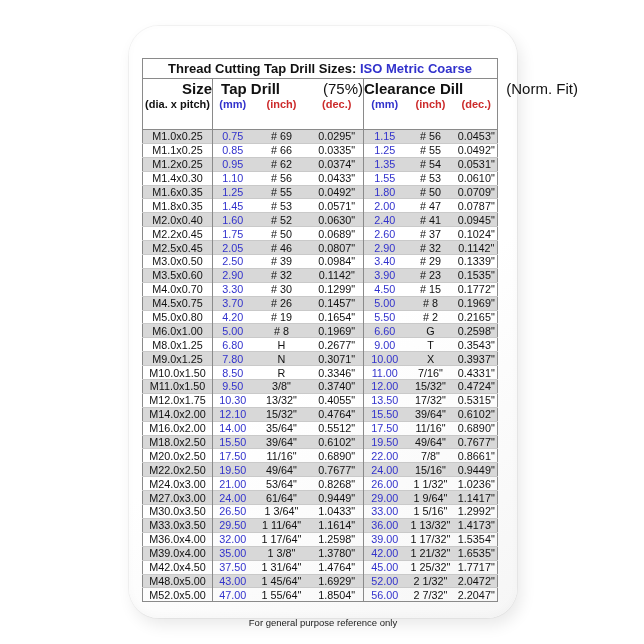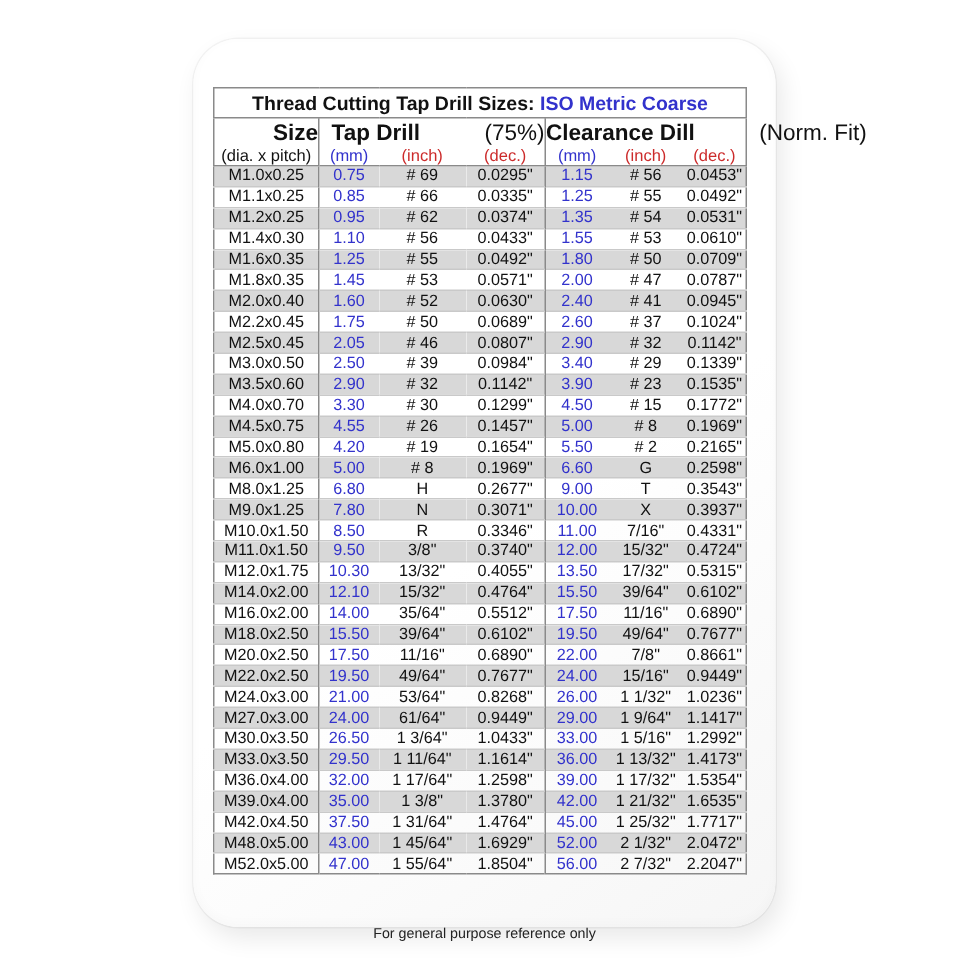--- a/index.html
+++ b/index.html
@@ -25,22 +25,22 @@
     text-align:center; font-weight:bold; font-size:13px; color:#111;
     padding:2px 0; border-bottom:1px solid #8a8a8a; white-space:nowrap;
   }
   .title-row .accent { color:var(--blue); }
   .group-row th {
     font-size:15px; font-weight:bold; text-align:right; color:#111;
     padding:1px 0; white-space:nowrap;
   }
   .group-row .nrm { font-weight:normal; margin-left:3px;padding-left:40px; }
   .sub-row th {
-    font-size:11px; font-weight:normal; text-align:center; color:#111;
-    padding:0 0 0; border-bottom:1px solid #8a8a8a; white-space:nowrap;
+    font-size:11px; font-weight:bold; text-align:center; color:#111;
+    padding:0 0 19px; border-bottom:1px solid #8a8a8a; white-space:nowrap;
   }
   .sub-row th.h-mm  { color:var(--blue); }
   .sub-row th.h-in, .sub-row th.h-de { color:var(--red); }
   .grp-l { border-left:1px solid #8a8a8a; }
   tbody td {
     font-size:10.8px; height:12.9px; padding:0 1px; text-align:center;
     color:#111; border-top:1px solid #c9c9c9; white-space:nowrap; overflow:hidden;
   }
   tbody tr:nth-child(odd) td { background:var(--stripe); }
   tbody td.c-size { font-weight:normal; }
@@ -194,21 +194,21 @@
           <td class="c-size">M4.0x0.70</td>
           <td class="c-mm grp-l">3.30</td>
           <td class="c-in"># 30</td>
           <td class="c-de">0.1299"</td>
           <td class="c-mm grp-l">4.50</td>
           <td class="c-in"># 15</td>
           <td class="c-de">0.1772"</td>
         </tr>
         <tr>
           <td class="c-size">M4.5x0.75</td>
-          <td class="c-mm grp-l">4.55</td>
+          <td class="c-mm grp-l">3.70</td>
           <td class="c-in"># 26</td>
           <td class="c-de">0.1457"</td>
           <td class="c-mm grp-l">5.00</td>
           <td class="c-in"># 8</td>
           <td class="c-de">0.1969"</td>
         </tr>
         <tr>
           <td class="c-size">M5.0x0.80</td>
           <td class="c-mm grp-l">4.20</td>
           <td class="c-in"># 19</td>

